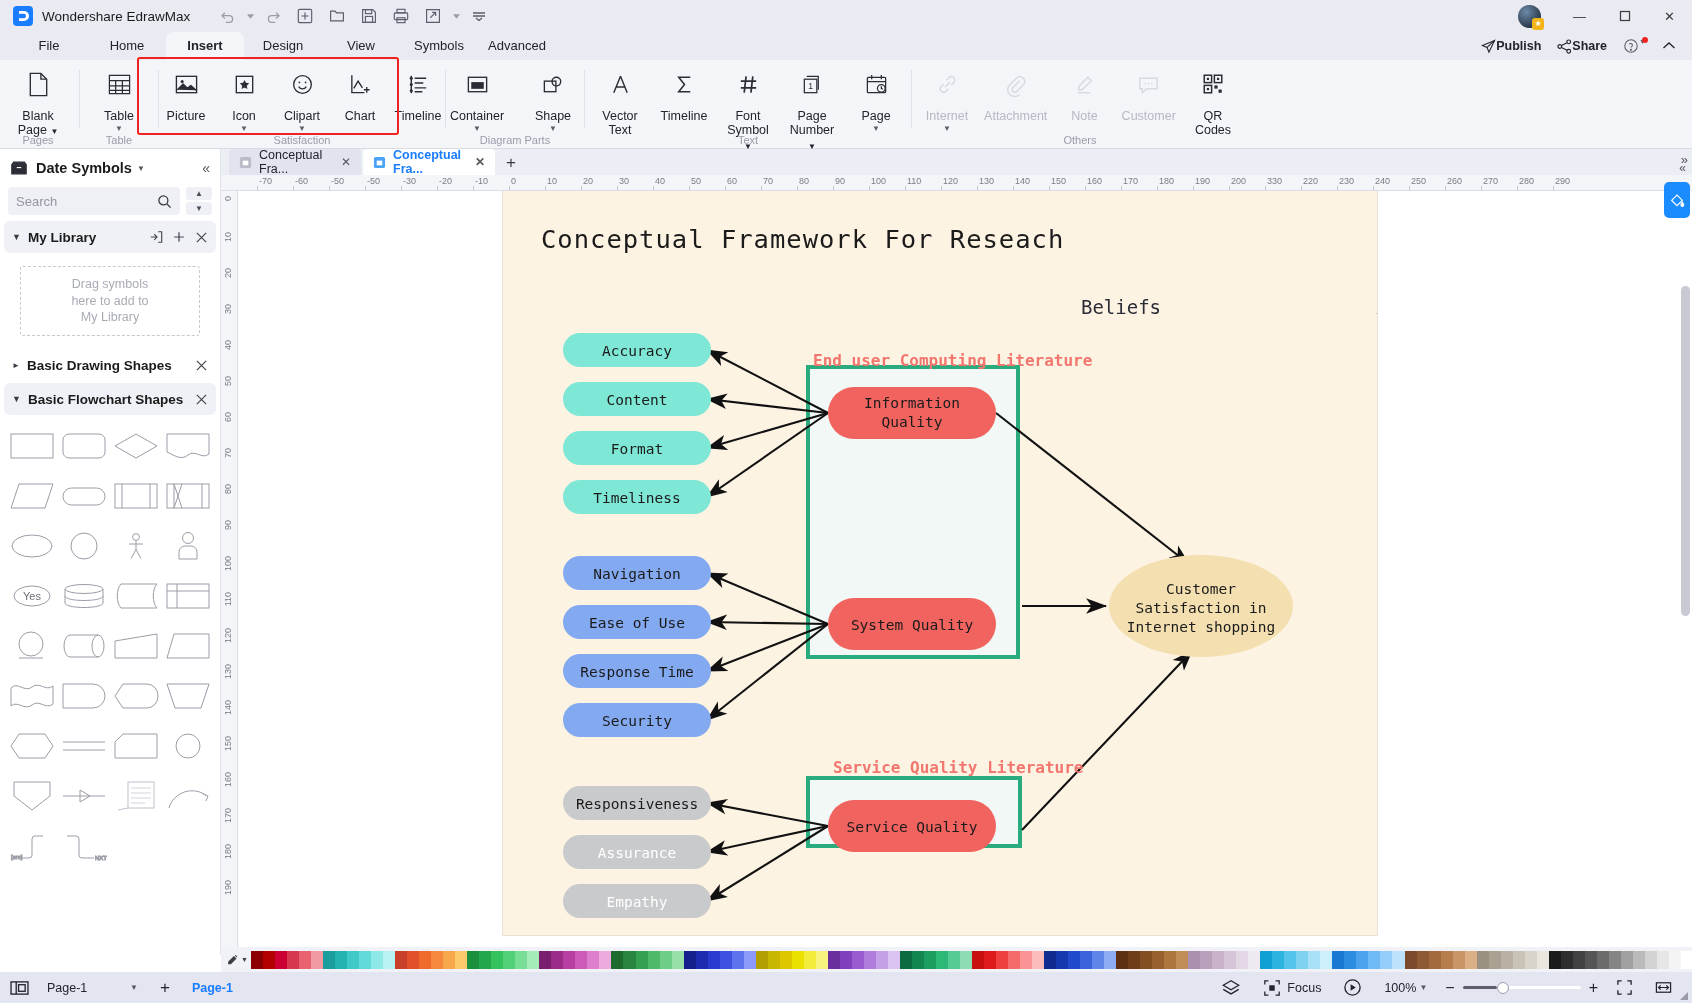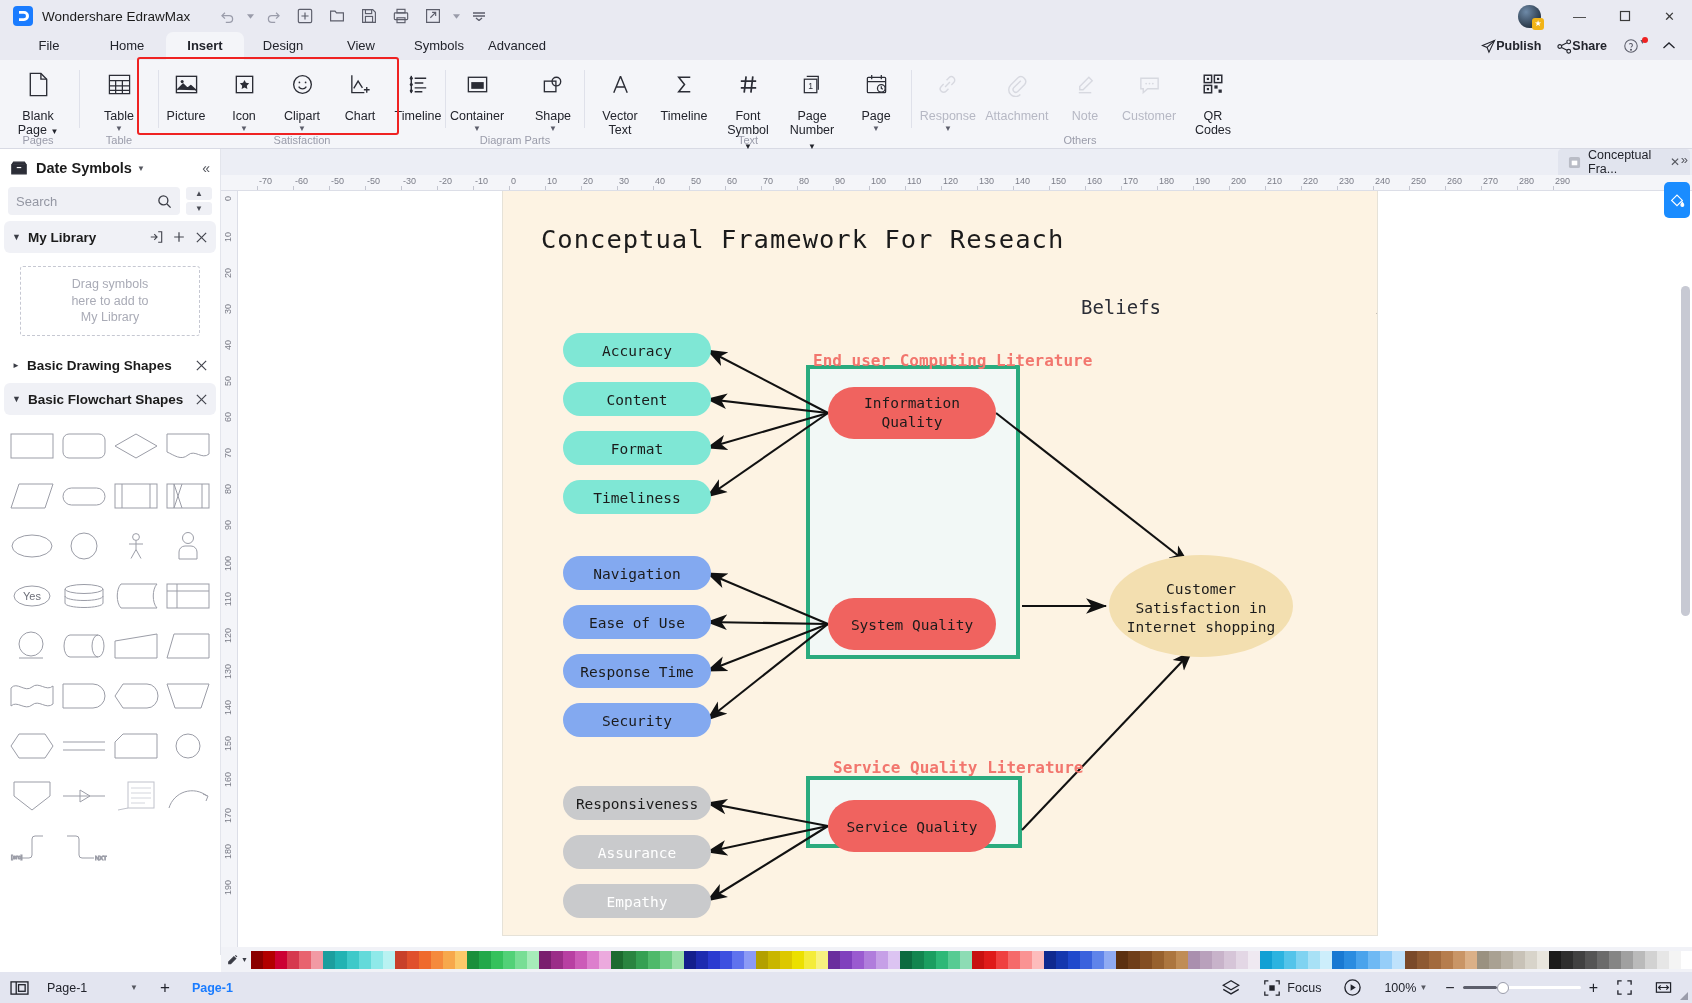--- a/index.html
+++ b/index.html
@@ -122,21 +122,21 @@
     margin: 13px 20px; height: 70px; border: 1px dashed #c6c8d2; border-radius: 3px;
     display: flex; flex-direction: column; align-items: center; justify-content: center;
     color: #a9abb6; font-size: 12.5px; line-height: 1.35; text-align: center;
   }
   .shapegrid { padding: 8px 6px 0 6px; display: grid; grid-template-columns: repeat(4, 1fr); row-gap: 4px; }
   .shapecell { height: 46px; display: flex; align-items: center; justify-content: center; }
 
   
   .tabstrip {
     position: absolute; left: 221px; top: 149px; width: 1471px; height: 26px;
-    background: #eceef5; display: flex; align-items: flex-end; flex-direction: column;
+    background: #eceef5; display: flex; align-items: flex-end;
   }
   .doctab {
     height: 26px; display: flex; align-items: center; gap: 7px; padding: 0 10px;
     font-size: 12.5px; color: #22242c; background: #e1e4ee; margin-right: 2px;
     border-radius: 4px 4px 0 0; max-width: 132px;
   }
   .doctab.active { background: #ffffff; color: #1a7cff; font-weight: bold; }
   .doctab .x { margin-left: 6px; color: #55575f; font-size: 12px; }
   .tabplus { font-size: 17px; color: #3a3c45; padding: 0 9px; line-height: 24px; }
   .tabstrip-right { margin-left: auto; display: flex; align-items: center; color: #55575f; padding-right: 6px; font-size: 12px; }
@@ -543,21 +543,21 @@
       <div class="rgroup" style="width:330px;">
         <div class="rgroup-items" style="justify-content:center;">
           <div class="ritem big disabled">
             <span class="glyph">
               <svg width="25" height="25" viewBox="0 0 26 26" fill="none" stroke="#b6b8c4" stroke-width="1.5">
                   <path d="M10.5 15.5l5-5"></path>
                   <path d="M12 8.5l2.5-2.5a3.5 3.5 0 0 1 5 5L17 13.5"></path>
                   <path d="M14 17.5l-2.5 2.5a3.5 3.5 0 0 1-5-5L9 12.5"></path>
                 </svg>
             </span>
-            <span class="lbl">Response</span>
+            <span class="lbl">Internet</span>
             <span class="caret">▼</span>
           </div>
           <div class="ritem big disabled">
             <span class="glyph">
               <svg width="25" height="25" viewBox="0 0 26 26" fill="none" stroke="#b6b8c4" stroke-width="1.5">
                   <path d="M17.5 9l-7.2 7.2a2.8 2.8 0 0 0 4 4l7.2-7.2a5 5 0 0 0-7-7L7 13.5a7 7 0 0 0 10 10"></path>
                 </svg>
             </span>
             <span class="lbl">Attachment</span>
           </div>
@@ -969,21 +969,21 @@
         <div class="tick" style="left: 866px;">160</div>
         <div class="tickline" style="left: 864px;"></div>
         <div class="tick" style="left: 902px;">170</div>
         <div class="tickline" style="left: 900px;"></div>
         <div class="tick" style="left: 938px;">180</div>
         <div class="tickline" style="left: 936px;"></div>
         <div class="tick" style="left: 974px;">190</div>
         <div class="tickline" style="left: 972px;"></div>
         <div class="tick" style="left: 1010px;">200</div>
         <div class="tickline" style="left: 1008px;"></div>
-        <div class="tick" style="left: 1046px;">210</div>
+        <div class="tick" style="left: 1046px;">330</div>
         <div class="tickline" style="left: 1044px;"></div>
         <div class="tick" style="left: 1082px;">220</div>
         <div class="tickline" style="left: 1080px;"></div>
         <div class="tick" style="left: 1118px;">230</div>
         <div class="tickline" style="left: 1116px;"></div>
         <div class="tick" style="left: 1154px;">240</div>
         <div class="tickline" style="left: 1152px;"></div>
         <div class="tick" style="left: 1190px;">250</div>
         <div class="tickline" style="left: 1188px;"></div>
         <div class="tick" style="left: 1226px;">260</div>

